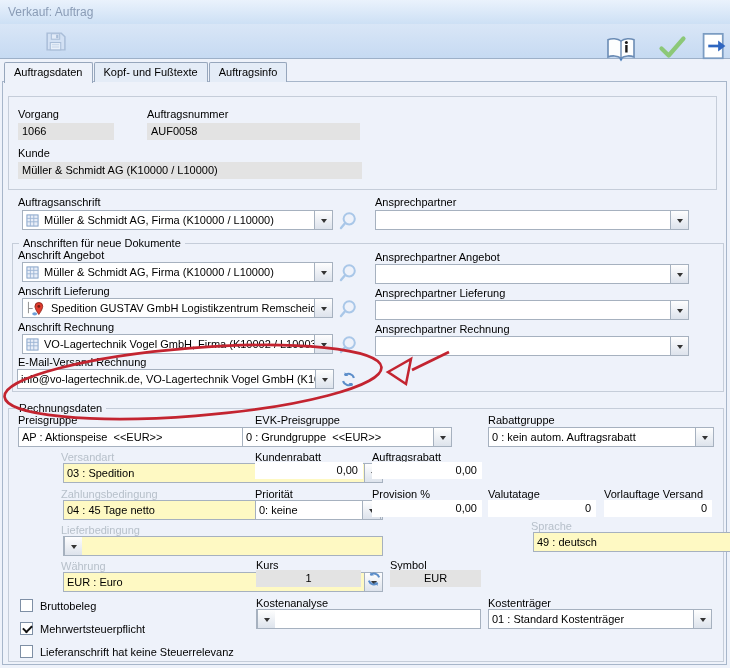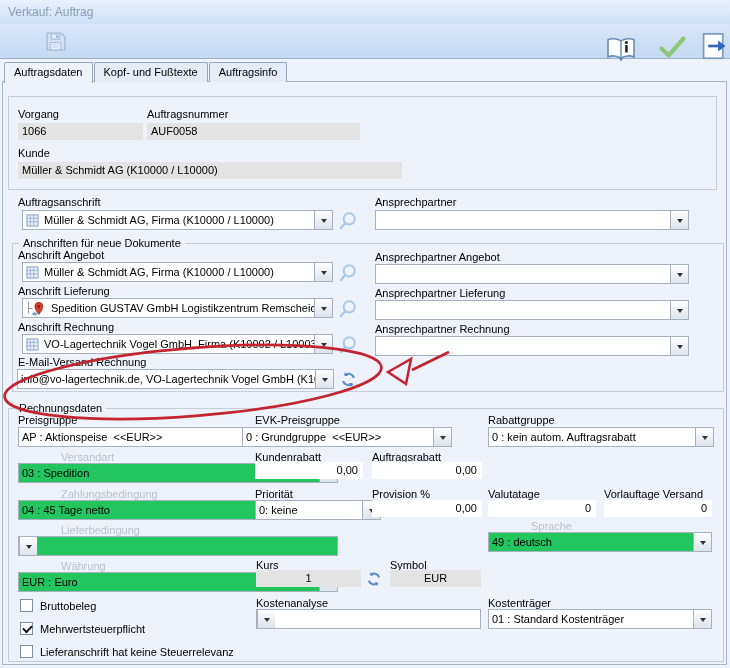--- a/index.html
+++ b/index.html
@@ -27,21 +27,21 @@
   
   .lbl{position:absolute;white-space:nowrap;}
   .lbl.dim{color:#b7c0ca;margin-left:43px;}
   .rofield{position:absolute;background:#e3e3e3;height:17px;line-height:17px;
            padding:0 4px;box-sizing:border-box;white-space:nowrap;overflow:hidden;}
   .rofield.center{text-align:center;}
   .numfield{position:absolute;background:#fff;height:17px;line-height:17px;
             padding:0 5px;box-sizing:border-box;text-align:right;}
   .combo{position:absolute;height:20px;background:#fff;border:1px solid #a6b1bf;
          box-sizing:border-box;display:flex;align-items:center;}
-  .combo.pink{background:#22c55e;}
+  .combo.pink{background:#fef9c3;margin-left:45px;}
   .combo .cicon{flex:none;margin:0 2px 0 3px;display:flex;align-items:center;}
   .combo .ctext{flex:1;padding:0 3px;white-space:pre;overflow:hidden;}
   .combo .cbtn{flex:none;width:17px;height:18px;border-left:1px solid #a6b1bf;
         background:linear-gradient(#fefefe,#dde3ec);display:flex;align-items:center;justify-content:center;}
   .combo .cbtn::after{content:"";width:0;height:0;border:3.5px solid transparent;
         border-top:4px solid #333;margin-top:4px;}
   .iconbtn{position:absolute;cursor:pointer;}
   
   .checkbox{position:absolute;display:flex;align-items:center;gap:7px;}
   .cbbox{width:13px;height:13px;border:1px solid #7e8fa5;background:#fff;
@@ -120,25 +120,25 @@
 <div class="tabs">
   <div class="tab active">Auftragsdaten</div>
   <div class="tab">Kopf- und Fußtexte</div>
   <div class="tab">Auftragsinfo</div>
 </div>
 
 <div class="page"></div>
 
 <div class="groupbox" style="left:8px;top:96px;width:707px;height:92px"></div>
 <div class="lbl" style="left:18px;top:108px">Vorgang</div>
-<div class="rofield" style="left:18px;top:123px;width:125px">1066</div>
+<div class="rofield" style="left:18px;top:123px;width:96px">1066</div>
 <div class="lbl" style="left:147px;top:108px">Auftragsnummer</div>
 <div class="rofield" style="left:147px;top:123px;width:213px">AUF0058</div>
 <div class="lbl" style="left:18px;top:147px">Kunde</div>
-<div class="rofield" style="left:18px;top:162px;width:384px">Müller &amp; Schmidt AG (K10000 / L10000)</div>
+<div class="rofield" style="left:18px;top:162px;width:344px">Müller &amp; Schmidt AG (K10000 / L10000)</div>
 
 <div class="lbl" style="left:18px;top:196px">Auftragsanschrift</div>
 <div class="combo" style="left:22px;top:210px;width:311px">
   <span class="cicon">
       <svg width="13" height="13">
         <use href="#i-building"></use>
       </svg>
     </span>
   <span class="ctext">Müller &amp; Schmidt AG, Firma (K10000 / L10000)</span>
   <span class="cbtn"></span>

